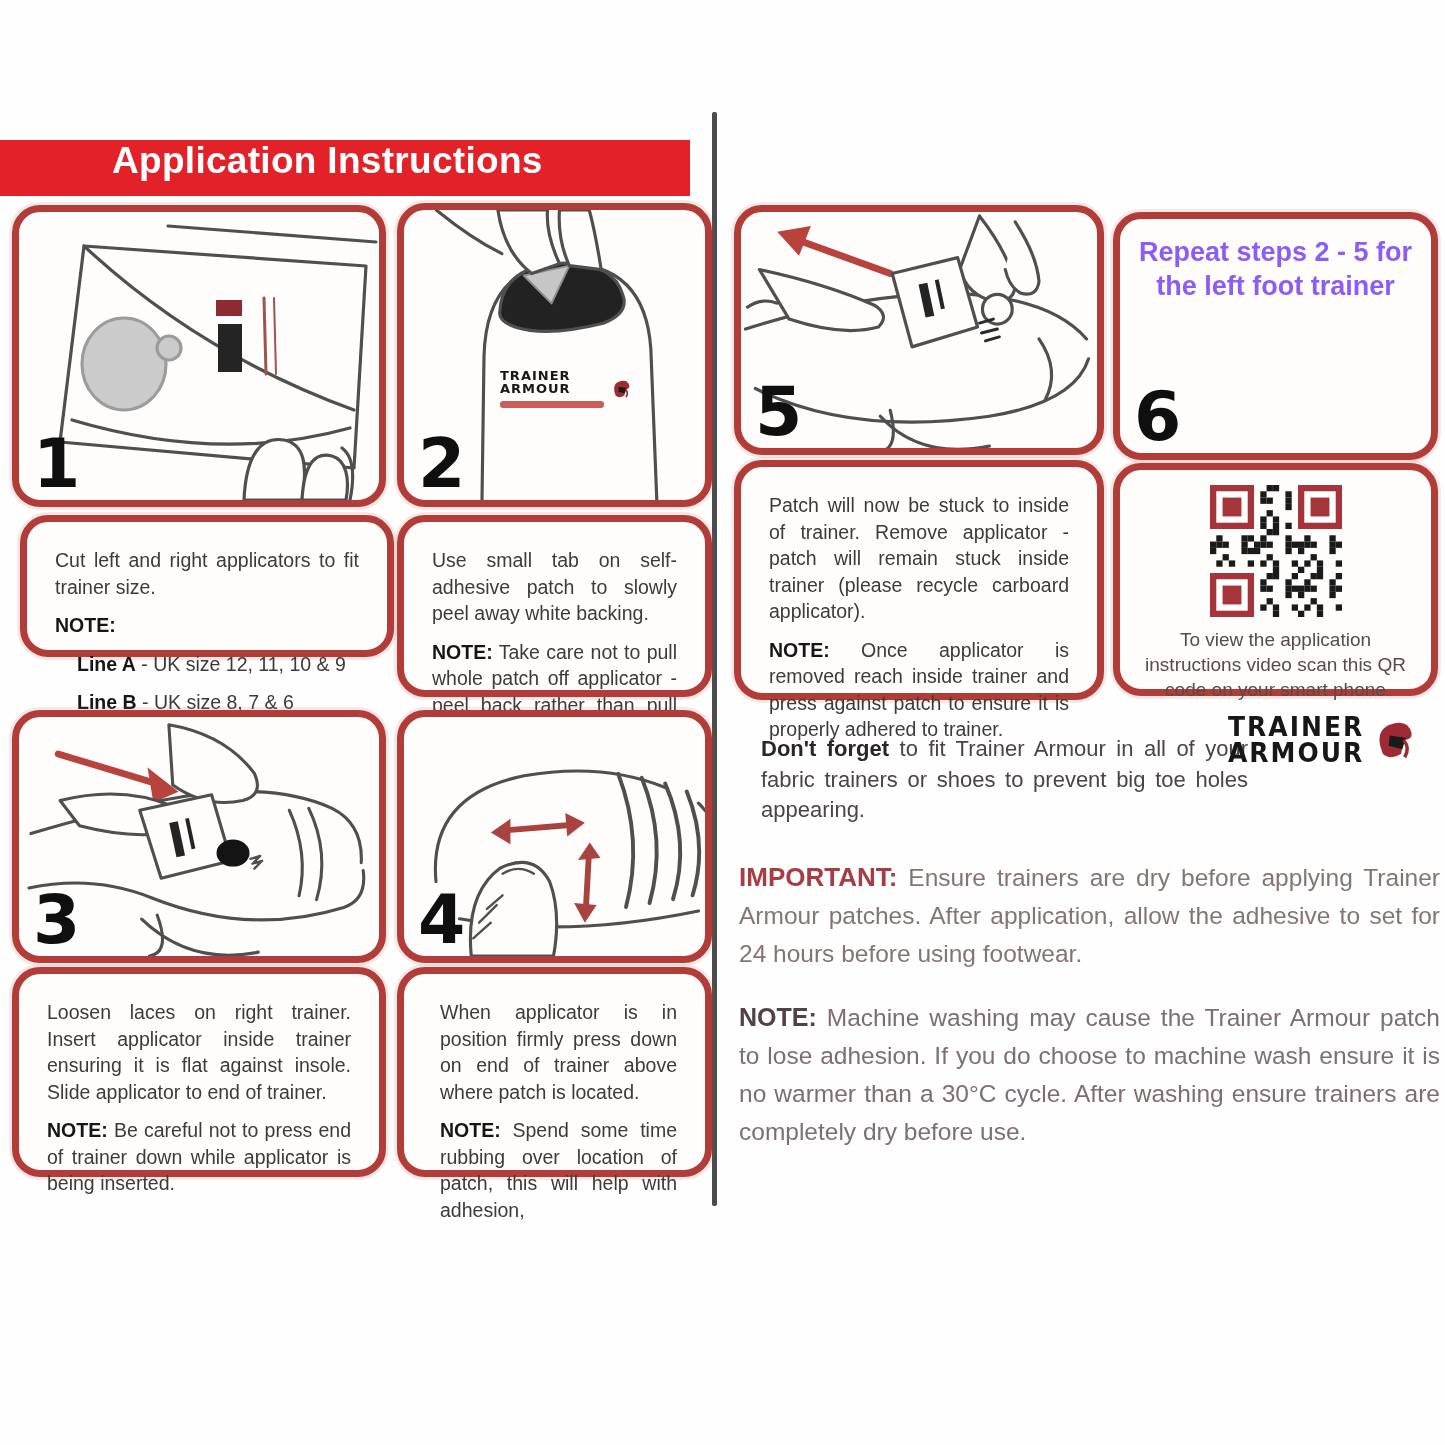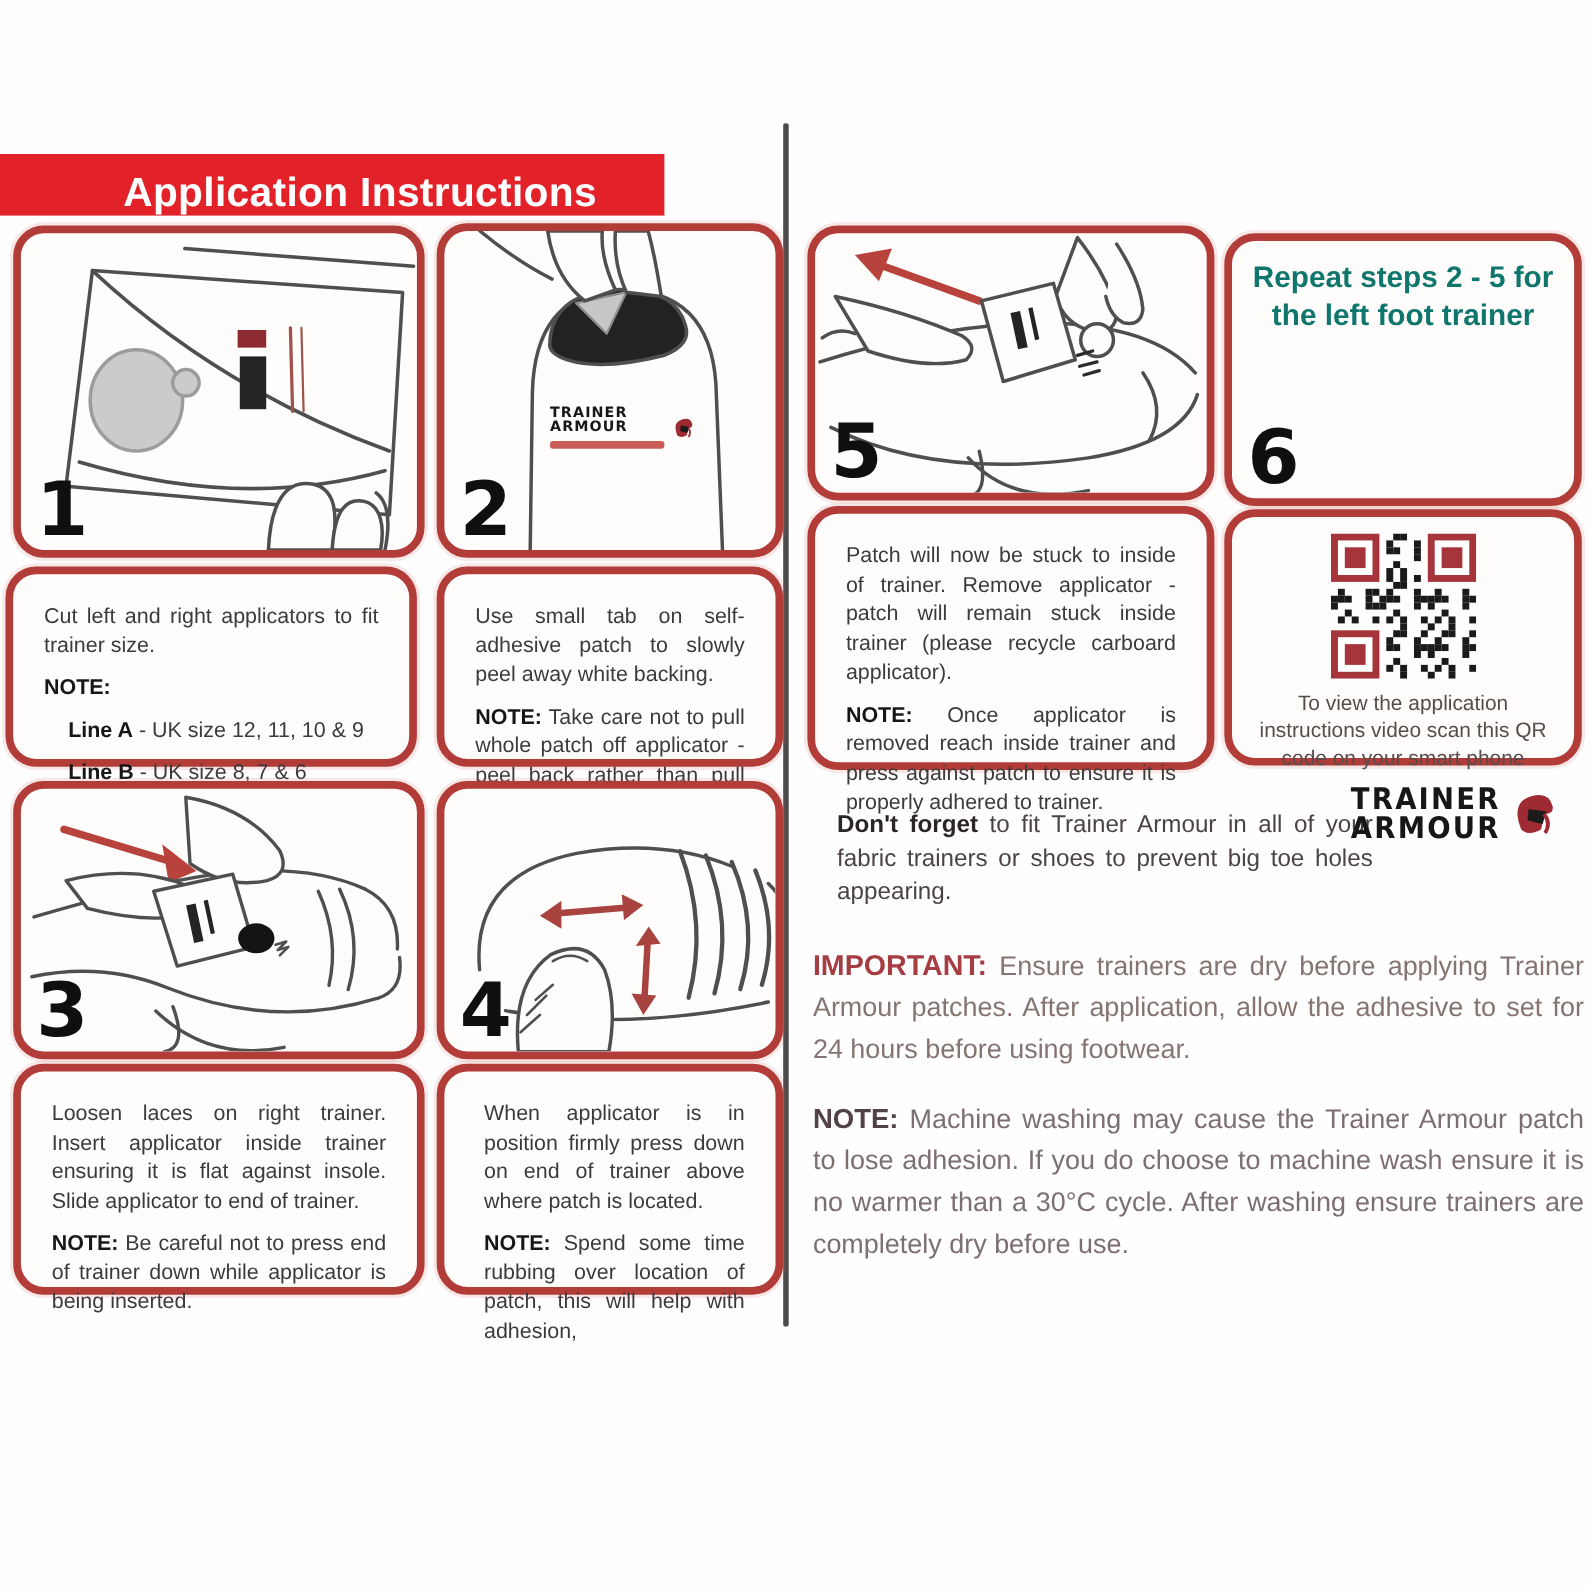--- a/index.html
+++ b/index.html
@@ -2,41 +2,41 @@
 <html><head>
 <meta charset="utf-8">
 <style>
   html,body{margin:0;padding:0;background:#ffffff;}
   .canvas{
     position:relative;width:1445px;height:1445px;background:#fefefe;
     font-family:"Liberation Sans","DejaVu Sans",sans-serif;overflow:hidden;
   }
   .divider{position:absolute;left:712px;top:112px;width:5px;height:1094px;background:#4b4b4b;border-radius:2px;}
   .header-bar{
-    position:absolute;left:0;top:140px;width:604px;height:56px;background:#e32128;
-    display:flex;align-items:flex-end;box-sizing:border-box;padding-left:112px;
+    position:absolute;left:0;top:140px;width:690px;height:56px;background:#e32128;
+    display:flex;align-items:flex-start;box-sizing:border-box;padding-left:112px;
   }
   .header-bar span{color:#ffffff;font-weight:bold;font-size:37px;letter-spacing:.3px;}
   .panel{
     position:absolute;box-sizing:border-box;background:#fffdfc;
     border:7px solid #b23c38;border-radius:28px;
     box-shadow:0 0 0 3px rgba(205,100,95,.14);
   }
   .illus{overflow:hidden;}
   .illus svg{display:block;width:100%;height:100%;}
   .num{
     position:absolute;left:14px;bottom:2px;line-height:1;color:#0f0f0f;
     font-family:"DejaVu Sans",sans-serif;font-weight:bold;font-size:68px;
   }
   .text-panel{padding:13px 16px 8px 16px;font-size:19.5px;line-height:26.5px;color:#3d3a3a;text-align:justify;}
   .text-panel p{margin:12px;}
   .text-panel b{color:#161616;}
   .size-lines{margin-left:22px;}
   .size-lines p{text-align:left;}
-  .repeat-head{margin:16px 18px 0 18px;font-size:27px;line-height:34px;font-weight:bold;color:#0f766e;text-align:center;}
+  .repeat-head{margin:16px 18px 0 18px;font-size:27px;line-height:34px;font-weight:bold;color:#8b5cf6;text-align:center;}
   .repeat-body{margin:14px 24px 0 24px;font-size:20px;line-height:27px;color:#4e4848;text-align:justify;}
   .qr-panel{display:flex;flex-direction:column;align-items:center;padding-top:15px;box-sizing:border-box;}
   .qr-box{width:132px;height:132px;}
   .qr-caption{margin-top:10px;width:88%;font-size:19px;line-height:25px;color:#564c4a;text-align:center;}
   .dont-forget{position:absolute;left:736px;top:712px;width:487px;font-size:22px;line-height:30.5px;color:#4c4444;text-align:justify;margin-left:25px;}
   .dont-forget b{color:#2b2525;}
   .logo{display:flex;align-items:center;gap:5px;}
   .logo-footer{position:absolute;left:1228px;top:716px;}
   .logo-text{font-family:"DejaVu Sans",sans-serif;font-weight:bold;color:#171717;}
   .logo-footer .logo-text{font-size:25px;line-height:24px;letter-spacing:2px;transform:scaleY(1.08);}
@@ -73,21 +73,21 @@
       <rect x="198" y="112" width="24" height="48" fill="#242424" stroke="none"></rect>
       <path d="M244,86 L246,162" stroke="#a0524c" stroke-width="3"></path>
       <path d="M254,86 L256,162" stroke="#a0524c" stroke-width="2"></path>
       <path d="M224,288 C226,244 240,224 264,228 C284,232 288,252 282,288 Z" fill="#fffdfc"></path>
       <path d="M282,288 C284,250 296,240 312,244 C326,248 330,266 326,288 Z" fill="#fffdfc"></path>
       <path d="M330,288 Q338,248 322,236"></path>
     </svg>
     <span class="num">1</span>
   </section>
 
-  <section class="panel text-panel" style="left:5px;top:515px;width:374px;height:182px;">
+  <section class="panel text-panel" style="left:20px;top:515px;width:374px;height:142px;">
     <p><span>Cut left and right applicators to fit trainer size.</span></p>
     <p><b>NOTE:</b></p>
     <div class="size-lines">
       <p><b>Line A</b> <span>- UK size 12, 11, 10 &amp; 9</span></p>
       <p><b>Line B</b> <span>- UK size 8, 7 &amp; 6</span></p>
       <p><b>Line C</b> <span>- UK size 5, 4 &amp; 3</span></p>
     </div>
   </section>
 
   <section class="panel illus" style="left:397px;top:203px;width:315px;height:304px;">

